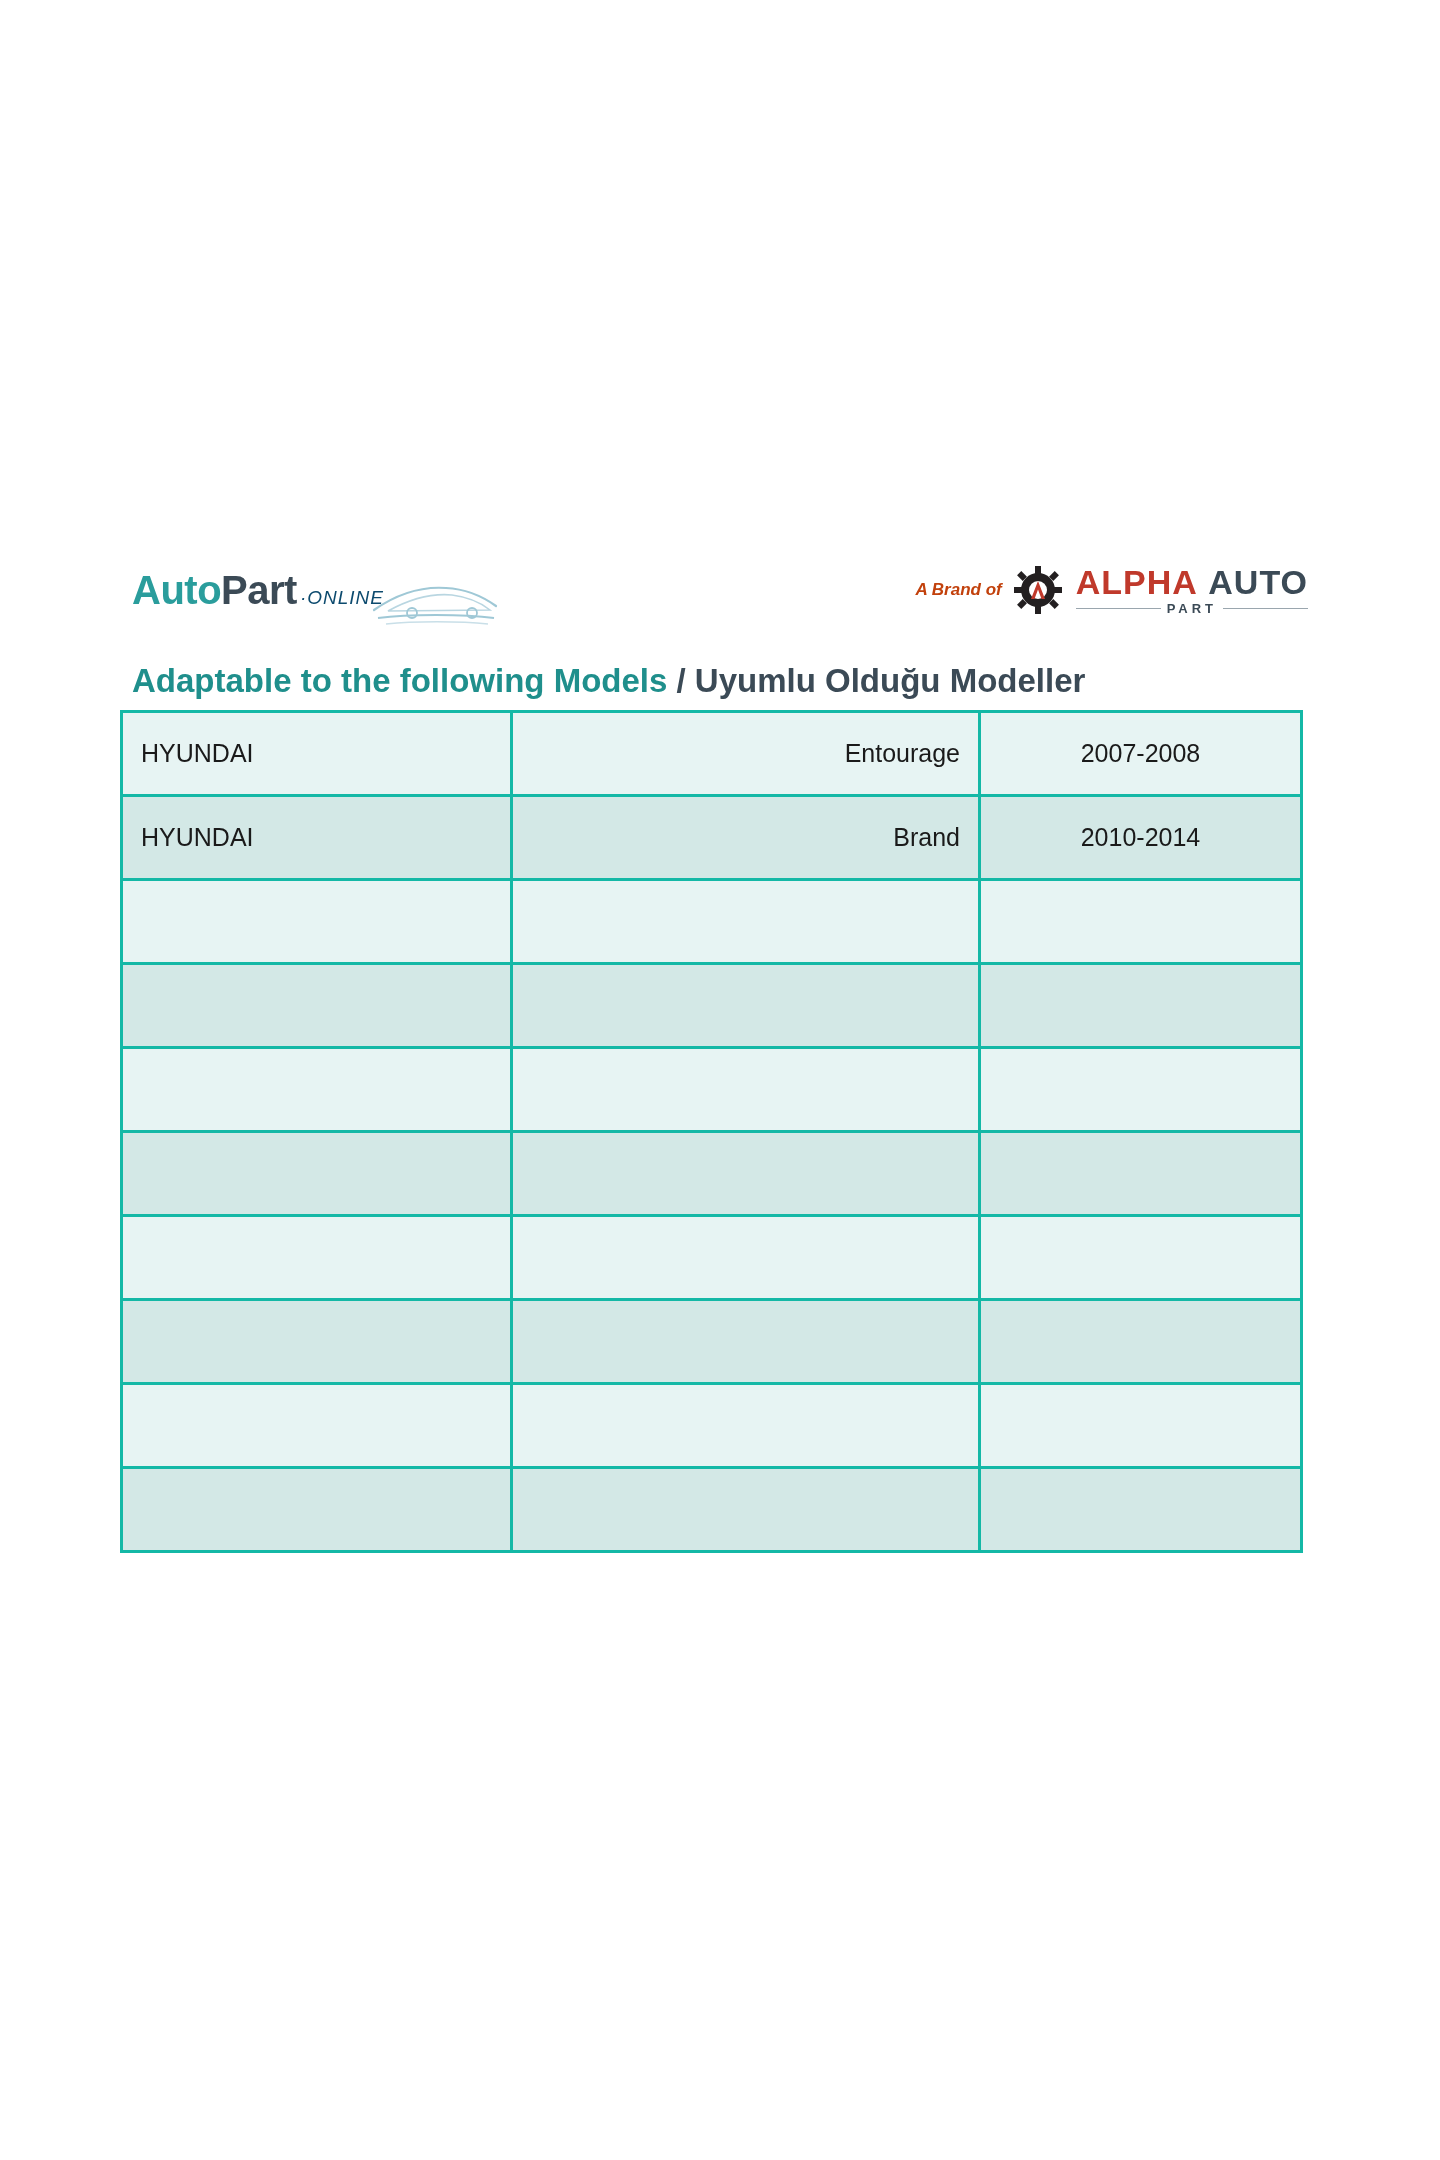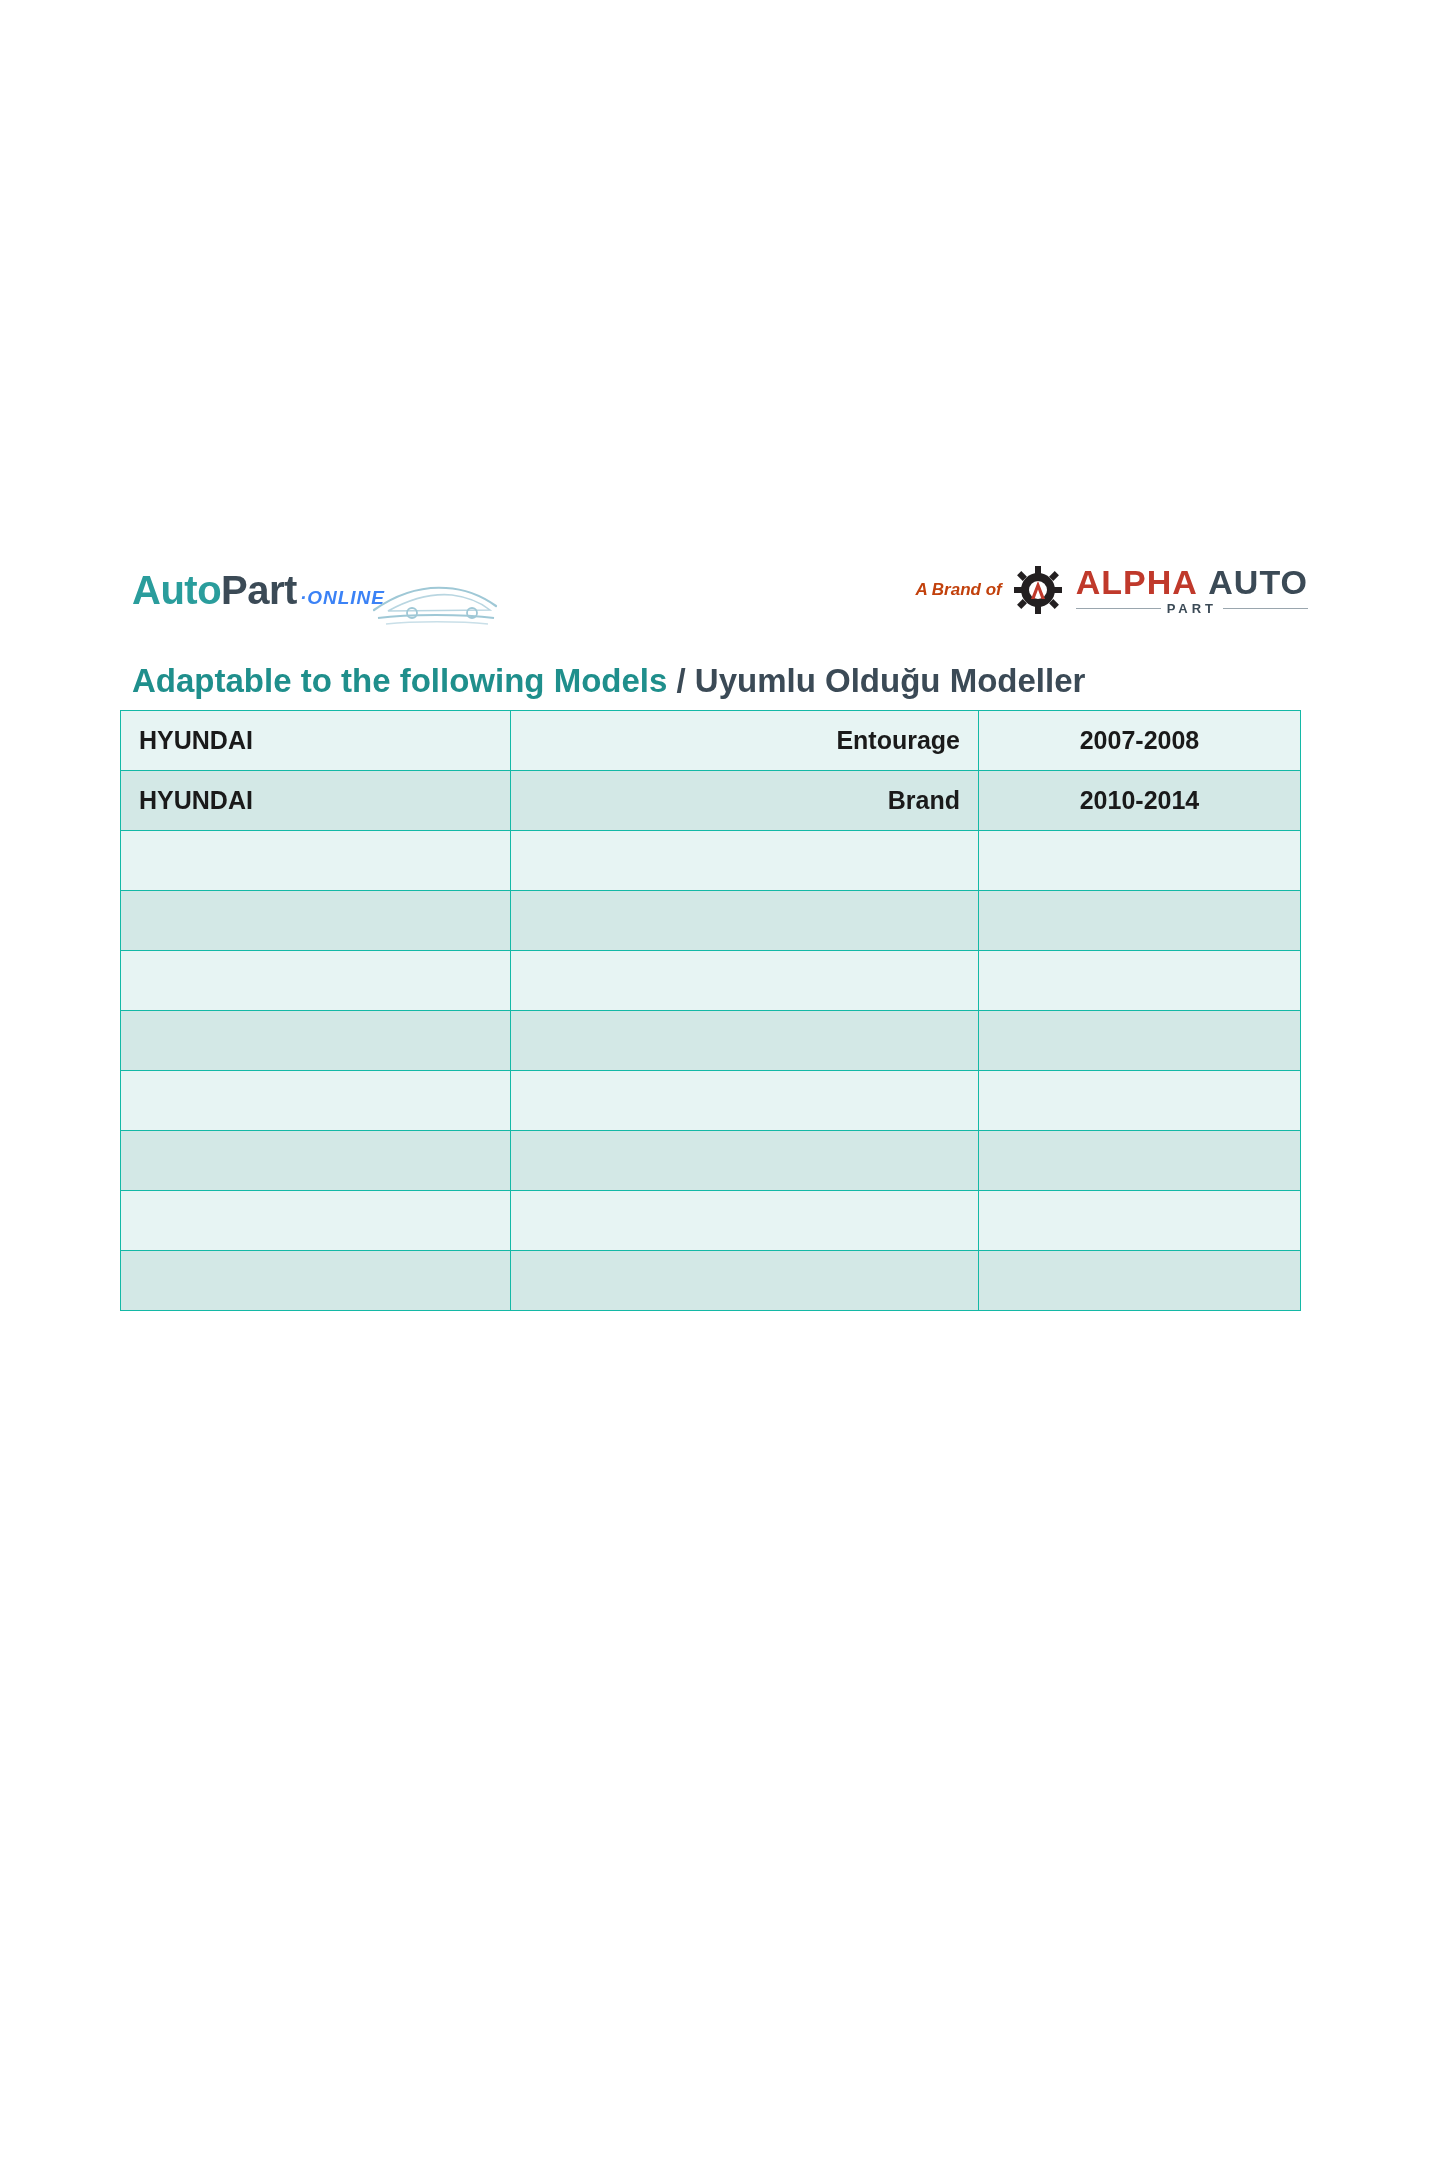--- a/index.html
+++ b/index.html
@@ -42,23 +42,23 @@
   .ap-wordmark {
     font-size: 40px;
     font-weight: bold;
     letter-spacing: -0.5px;
     line-height: 1;
     white-space: nowrap;
   }
   .ap-auto { color: #2a9d9c; }
   .ap-part { color: #3b4a56; }
   .ap-online {
-    color: #3b82f6;
+    color: #0c4a6e;
     font-size: 19px;
-    font-weight: bold;
+    font-weight: normal;
     font-style: italic;
     letter-spacing: 1px;
     margin-left: 3px;
   }
   .ap-car {
     position: absolute;
     left: 236px;
     top: 40px;
     width: 140px;
     height: 48px;
@@ -148,27 +148,26 @@
   .h-dark { color: #3b4a56; }
 
   
   table.fitment {
     margin-top: 10px;
     border-collapse: collapse;
     width: 1180px;
     table-layout: fixed;
   }
   table.fitment td {
-    border: 1px solid #14b8a6;
-    height: 60px;
+    border: 3px solid #14b8a6;
+    height: 84px;
     font-size: 25px;
     color: #1a1a1a;
     padding: 0 18px;
     vertical-align: middle;
-    font-weight: bold;
   }
   table.fitment tr:nth-child(odd) td { background: #e7f4f3; }
   table.fitment tr:nth-child(even) td { background: #d3e8e6; }
   col.c1 { width: 390px; }
   col.c2 { width: 468px; }
   col.c3 { width: 322px; }
   td.c-for   { text-align: left; }
   td.c-model { text-align: right; }
   td.c-year  { text-align: center; }
 </style>

